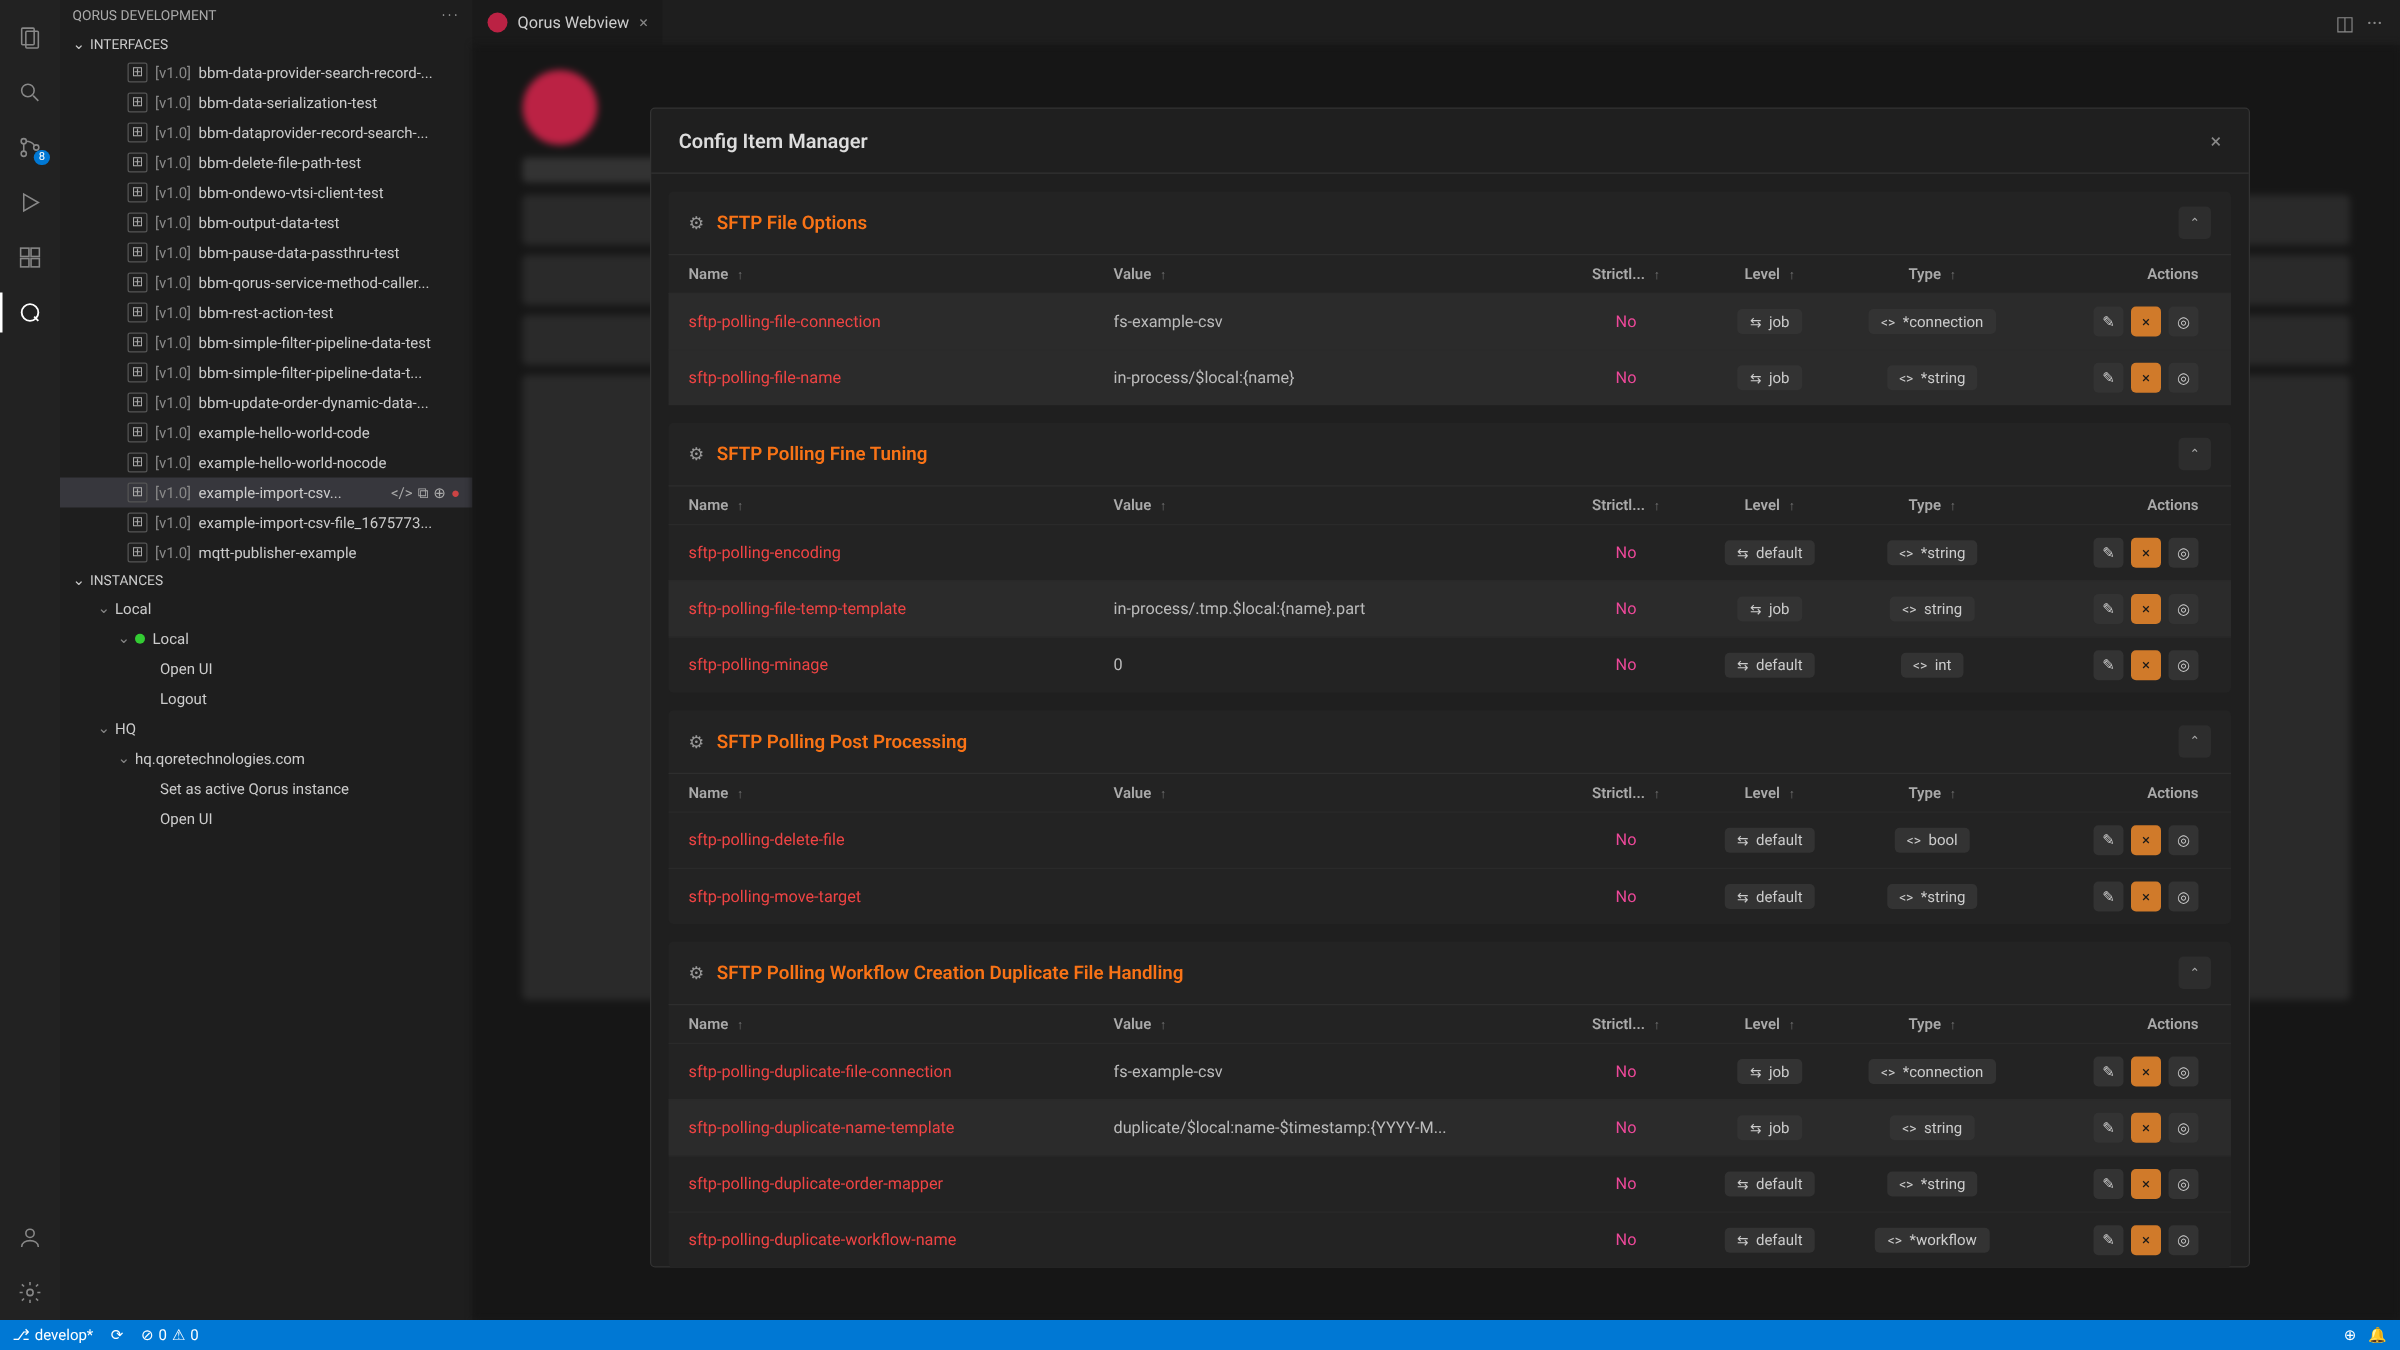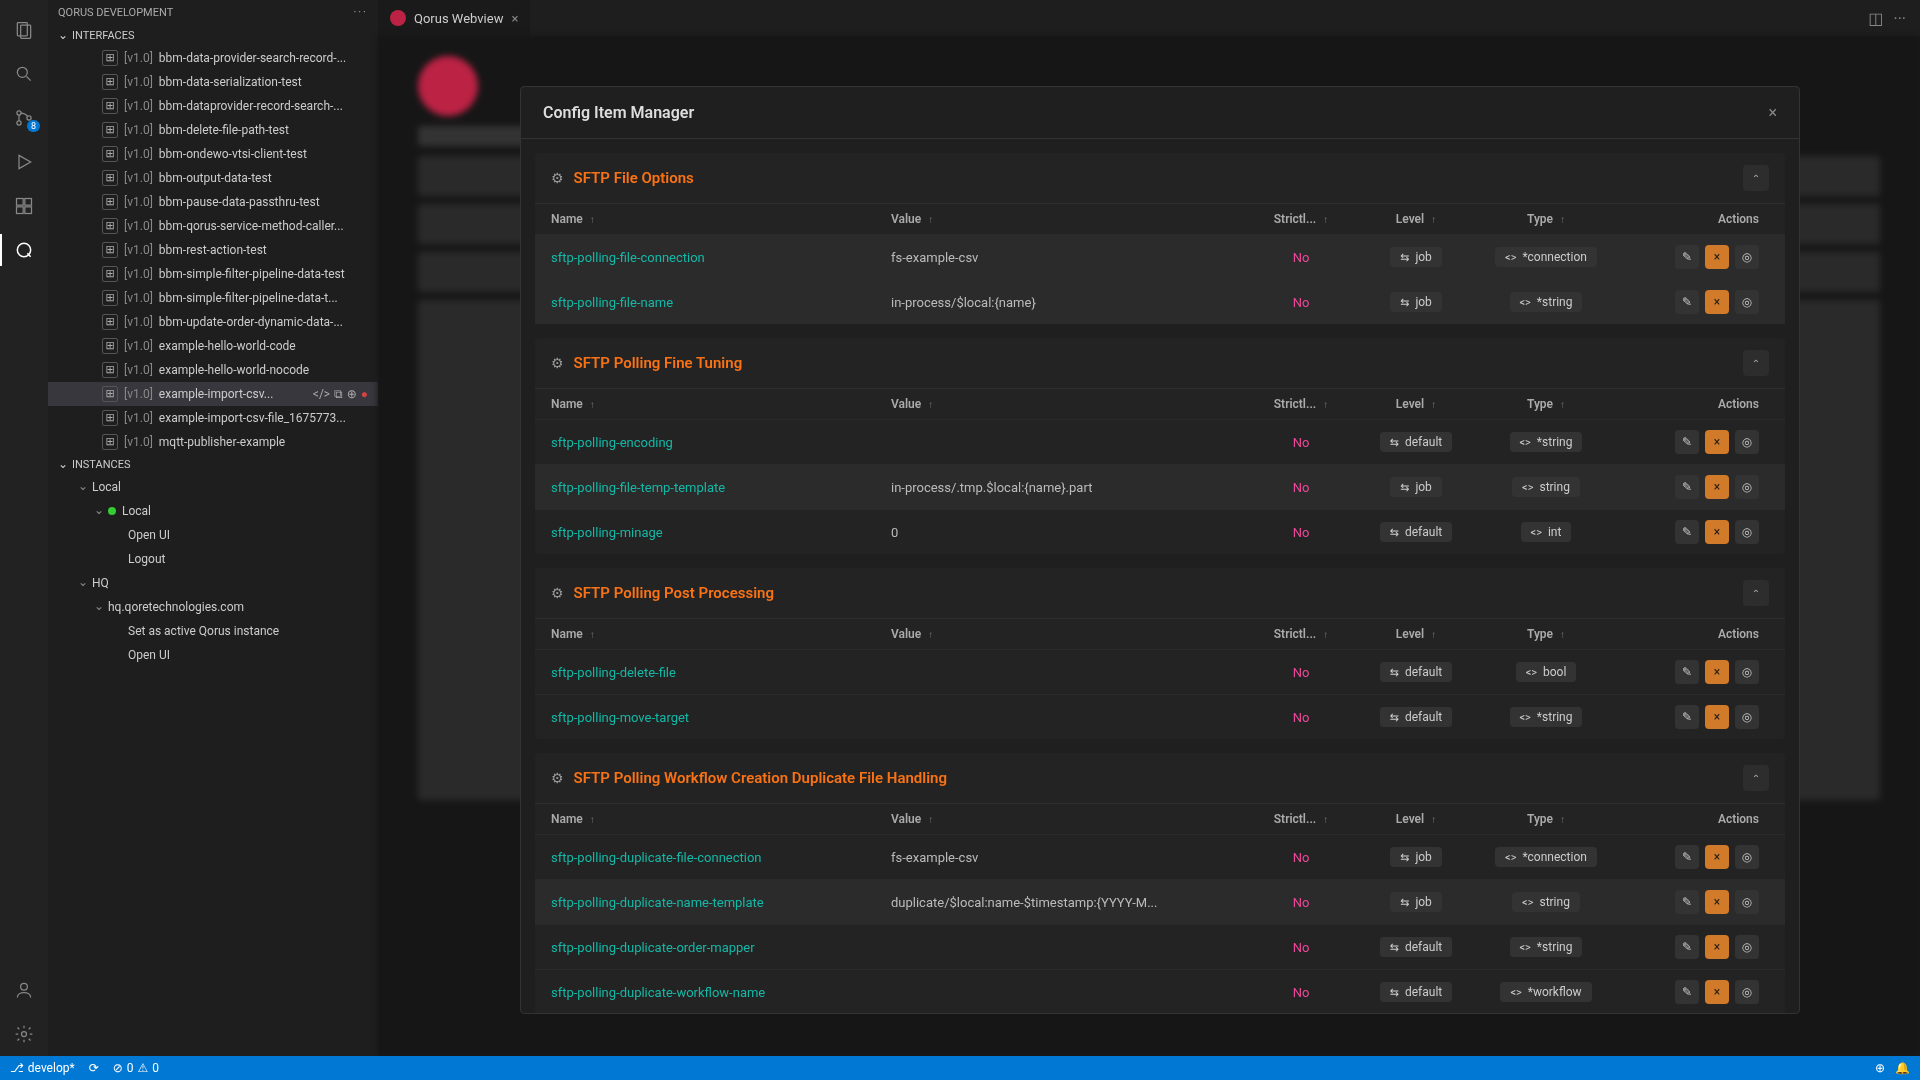--- a/index.html
+++ b/index.html
@@ -68,21 +68,21 @@
 .tbl-head .sort { margin-left: 4px; color: #777; font-size: 10px; cursor: pointer; }
 .col-name { width: 340px; }
 .col-value { width: 360px; }
 .col-strict { width: 100px; text-align: center; }
 .col-level { width: 130px; text-align: center; }
 .col-type { width: 130px; text-align: center; }
 .col-actions { flex: 1; text-align: right; padding-right: 10px; }
 
 .row { display: flex; align-items: center; padding: 10px 16px; font-size: 13px; border-top: 1px solid #2a2a2a; }
 .row.highlight { background: #2b2b2b; }
-.row .col-name { color: #14b8a6; }
+.row .col-name { color: #ef4444; }
 .row .col-value { color: #bbb; overflow: hidden; text-overflow: ellipsis; white-space: nowrap; }
 .row .col-strict { color: #ec4899; }
 .badge-level { display: inline-flex; align-items: center; gap: 6px; background: #333; border-radius: 4px; padding: 3px 10px; font-size: 12px; color: #ccc; }
 .badge-level .bicon { font-size: 11px; }
 .badge-type { display: inline-flex; align-items: center; gap: 6px; background: #333; border-radius: 4px; padding: 3px 10px; font-size: 12px; color: #ccc; }
 .badge-type .bicon { font-size: 11px; }
 .actions { display: flex; gap: 6px; justify-content: flex-end; }
 .act-btn { width: 24px; height: 24px; border-radius: 4px; background: #333; color: #ccc; display: flex; align-items: center; justify-content: center; font-size: 12px; cursor: pointer; }
 .act-btn.danger { background: #d07a2a; color: #1a1a1a; }
 

